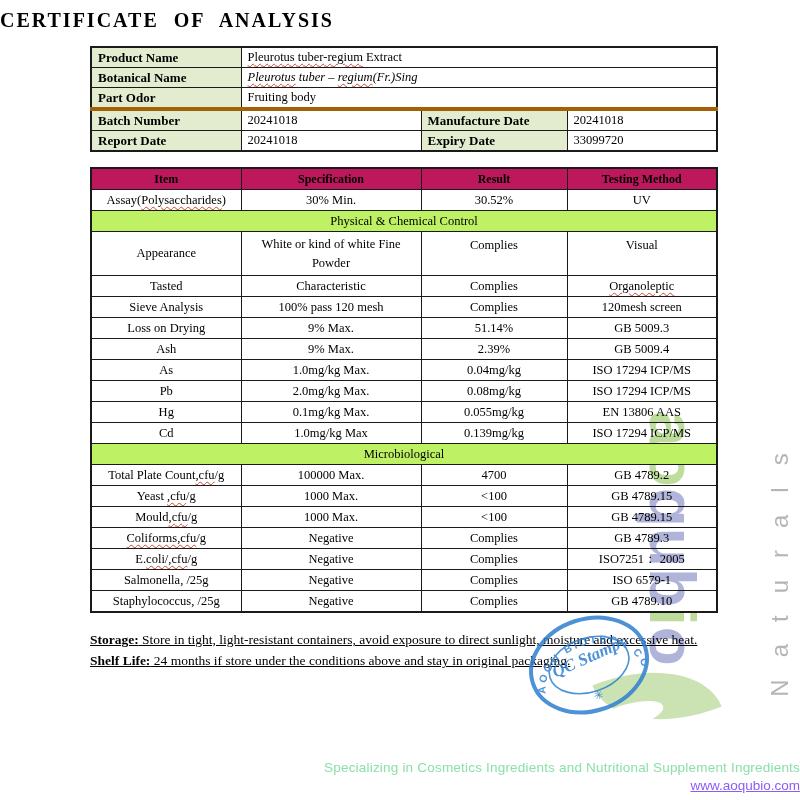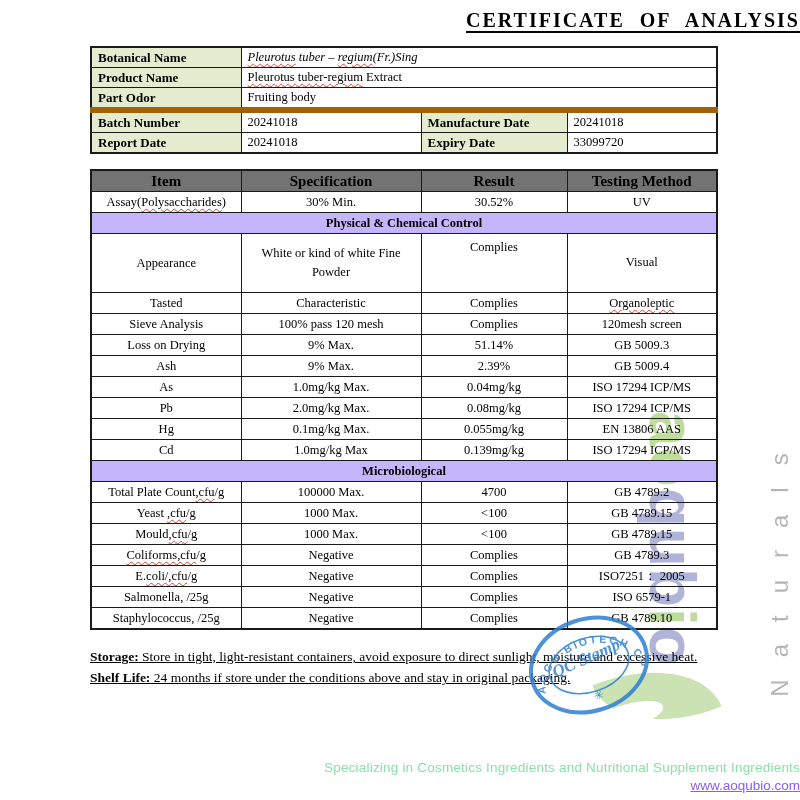--- a/index.html
+++ b/index.html
@@ -1,33 +1,33 @@
 <!DOCTYPE html>
 <html><head>
 <meta charset="utf-8">
 <style>
   html,body{margin:0;padding:0;background:#fff;}
   body{width:800px;height:800px;overflow:hidden;font-family:"Liberation Serif",serif;color:#000;}
   .page{position:relative;width:800px;height:800px;}
 
-  .title{margin:9px 0 3px 0;text-align:right;font-size:20px;font-weight:bold;
+  .title{margin:9px 0 3px 0;text-align:left;font-size:20px;font-weight:bold;
          letter-spacing:2px;word-spacing:8px;
-         text-decoration:underline;text-decoration-thickness:2px;text-underline-offset:4px;}
+         text-decoration-thickness:2px;text-underline-offset:4px;}
 
   table{border-collapse:collapse;table-layout:fixed;width:626px;margin-left:90px;
         position:relative;z-index:1;background:transparent;}
   table.info{margin-top:14px;border:2px solid #1a1a1a;}
   table.main{margin-top:15px;border:2px solid #1a1a1a;}
   td{border:1px solid #1a1a1a;font-size:12.5px;padding:1px 6px;height:17px;
      overflow:hidden;background:transparent;}
   .info td.lbl{background:#e3ecce;font-weight:bold;font-size:13px;}
-  .info tr.thick td{border-top:6px solid #a16207;}
+  .info tr.thick td{border-top:4px solid #a16207;}
   .main td{text-align:center;padding:1px 4px;height:18px;}
-  .main tr.hdr td{background:#737373;font-weight:bold;font-size:15px;}
-  .main tr.sec td{background:#c4b5fd;font-weight:bold;}
+  .main tr.hdr td{background:#be185d;font-weight:bold;font-size:12px;}
+  .main tr.sec td{background:#bef264;font-weight:normal;}
   .main tr.tall td{height:38px;line-height:1.5;}
   .it{font-style:italic;}
   .sp{text-decoration:underline;text-decoration-style:wavy;text-decoration-color:#d04433;
       text-decoration-thickness:1px;text-underline-offset:2px;}
 
   .notes{position:relative;z-index:1;margin:17px 86px 0 90px;font-size:13.5px;
          line-height:1.42;text-align:justify;text-decoration:underline;}
   .notes p{margin:0 0 2px 0;}
   .notes b{font-weight:bold;}
 
@@ -68,26 +68,26 @@
 
   <table class="info">
     <colgroup>
         <col style="width:150px">
         <col style="width:180px">
         <col style="width:146px">
         <col style="width:150px">
       </colgroup>
     <tbody>
         <tr>
+      <td class="lbl">Product Name</td>
+      <td colspan="3"><span class="sp">Pleurotus tuber-regium</span><span> Extract</span></td>
+    </tr>
+    <tr>
       <td class="lbl">Botanical Name</td>
       <td colspan="3" class="it"><span class="sp">Pleurotus</span><span> tuber – </span><span class="sp">regium</span><span>(Fr.)Sing</span></td>
-    </tr>
-    <tr>
-      <td class="lbl">Product Name</td>
-      <td colspan="3"><span class="sp">Pleurotus tuber-regium</span><span> Extract</span></td>
     </tr>
     <tr>
       <td class="lbl">Part Odor</td>
       <td colspan="3">Fruiting body</td>
     </tr>
     <tr class="thick">
       <td class="lbl">Batch Number</td>
       <td>20241018</td>
       <td class="lbl">Manufacture Date</td>
       <td>20241018</td>
@@ -121,21 +121,21 @@
       <td>30.52%</td>
       <td>UV</td>
     </tr>
     <tr class="sec">
       <td colspan="4">Physical &amp; Chemical Control</td>
     </tr>
     <tr class="tall">
       <td>Appearance</td>
       <td>White or kind of white Fine Powder</td>
       <td style="vertical-align:top;padding-top:4px;">Complies</td>
-      <td style="vertical-align:top;padding-top:19px;">Visual</td>
+      <td style="vertical-align:top;padding-top:4px;">Visual</td>
     </tr>
     <tr>
       <td>Tasted</td>
       <td>Characteristic</td>
       <td>Complies</td>
       <td><span class="sp">Organoleptic</span></td>
     </tr>
     <tr>
       <td>Sieve Analysis</td>
       <td>100% pass 120 mesh</td>

